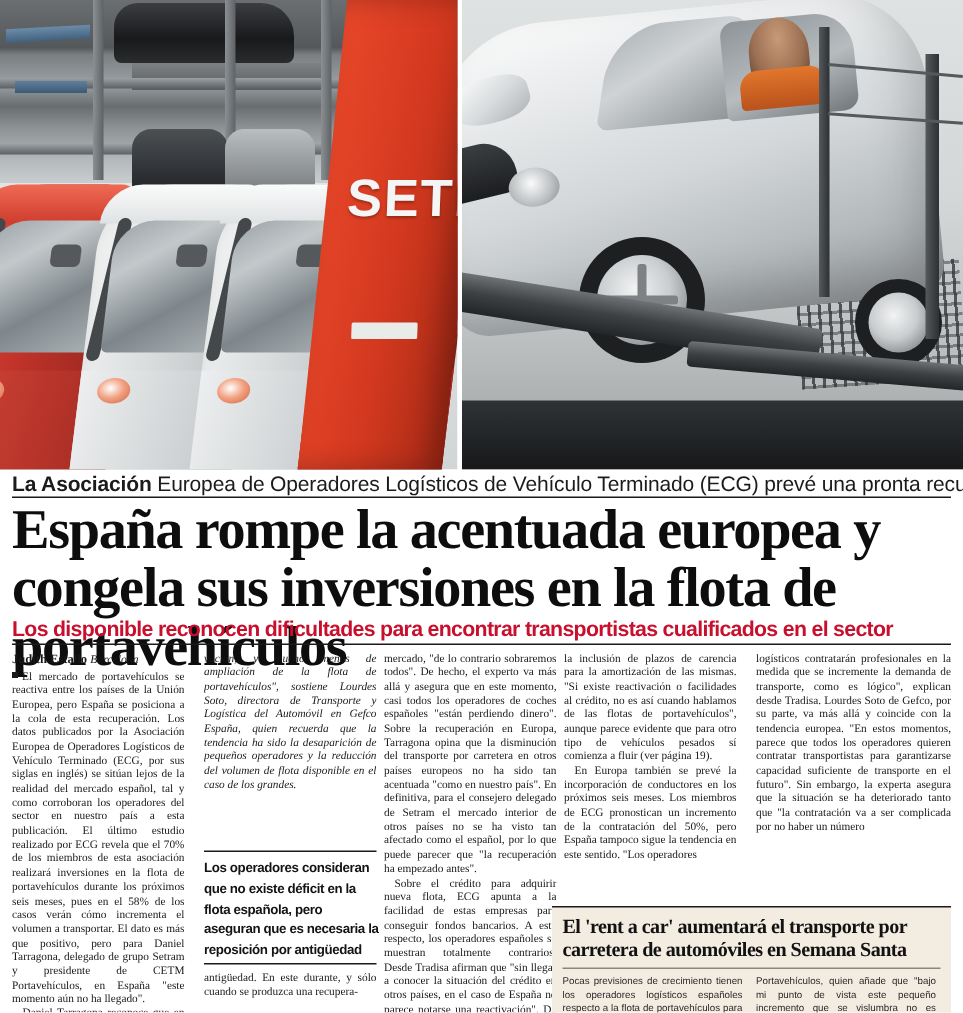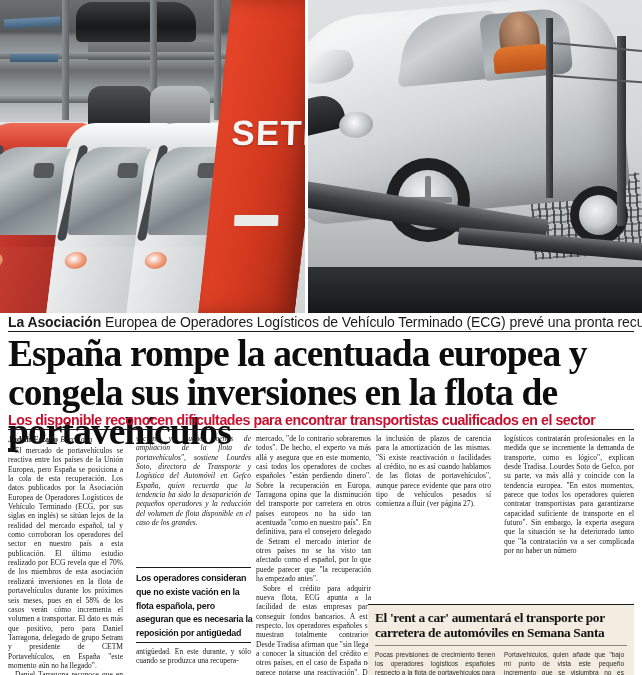--- a/index.html
+++ b/index.html
@@ -409,33 +409,34 @@
     </div>
     <p class="noindent"><span class="sqbullet"></span><span>El mercado de portavehículos se reactiva entre los países de la Unión Europea, pero España se posiciona a la cola de esta recuperación. Los datos publicados por la Asociación Europea de Operadores Logísticos de Vehículo Terminado (ECG, por sus siglas en inglés) se sitúan lejos de la realidad del mercado español, tal y como corroboran los operadores del sector en nuestro país a esta publicación. El último estudio realizado por ECG revela que el 70% de los miembros de esta asociación realizará inversiones en la flota de portavehículos durante los próximos seis meses, pues en el 58% de los casos verán cómo incrementa el volumen a transportar. El dato es más que positivo, pero para Daniel Tarragona, delegado de grupo Setram y presidente de CETM Portavehículos, en España "este momento aún no ha llegado".</span></p>
     <p>Daniel Tarragona reconoce que en el mes de marzo "se aprecia un incremento de los vehículos a trans-</p>
   </div>
 
   <div class="col c2">
     <p class="noindent">vación, y mucho menos de ampliación de la flota de portavehículos", sostiene Lourdes Soto, directora de Transporte y Logística del Automóvil en Gefco España, quien recuerda que la tendencia ha sido la desaparición de pequeños operadores y la reducción del volumen de flota disponible en el caso de los grandes.</p>
   </div>
 
   <div class="pq-rule-top"></div>
-  <div class="pullquote">Los operadores consideran que no existe vación en la flota española, pero aseguran que es necesaria la reposición por antigüedad</div>
+  <div class="pullquote">Los operadores consideran que no existe déficit en la flota española, pero aseguran que es necesaria la reposición por antigüedad</div>
   <div class="pq-rule-bot"></div>
   <div class="col-after-pq">
     <p class="noindent">antigüedad. En este durante, y sólo cuando se produzca una recupera-</p>
   </div>
 
   <div class="col c3">
     <p class="noindent">mercado, "de lo contrario sobraremos todos". De hecho, el experto va más allá y asegura que en este momento, casi todos los operadores de coches españoles "están perdiendo dinero". Sobre la recuperación en Europa, Tarragona opina que la disminución del transporte por carretera en otros países europeos no ha sido tan acentuada "como en nuestro país". En definitiva, para el consejero delegado de Setram el mercado interior de otros países no se ha visto tan afectado como el español, por lo que puede parecer que "la recuperación ha empezado antes".</p>
     <p>Sobre el crédito para adquirir nueva flota, ECG apunta a la facilidad de estas empresas para conseguir fondos bancarios. A este respecto, los operadores españoles se muestran totalmente contrarios. Desde Tradisa afirman que "sin llegar a conocer la situación del crédito en otros países, en el caso de España no parece notarse una reactivación". De la misma opinión es Lourdes Soto,</p>
   </div>
 
   <div class="col c4" style="height:140px;">
-    <p class="noindent">la inclusión de plazos de carencia para la amortización de las mismas. "Si existe reactivación o facilidades al crédito, no es así cuando hablamos de las flotas de portavehículos", aunque parece evidente que para otro tipo de vehículos pesados sí comienza a fluir (ver página 27).</p>
+    <p class="noindent">la inclusión de plazos de carencia para la amortización de las mismas. "Si existe reactivación o facilidades al crédito, no es así cuando hablamos de las flotas de portavehículos", aunque parece evidente que para otro tipo de vehículos pesados sí comienza a fluir (ver página 19).</p>
+    <p>En Europa también se prevé la incorporación de conductores en los próximos seis meses. Los miembros de ECG pronostican un incremento de la contratación del 50%, pero España tampoco sigue la tendencia en este sentido. "Los operadores</p>
   </div>
 
   <div class="col c5" style="height:140px;">
     <p class="noindent">logísticos contratarán profesionales en la medida que se incremente la demanda de transporte, como es lógico", explican desde Tradisa. Lourdes Soto de Gefco, por su parte, va más allá y coincide con la tendencia europea. "En estos momentos, parece que todos los operadores quieren contratar transportistas para garantizarse capacidad suficiente de transporte en el futuro". Sin embargo, la experta asegura que la situación se ha deteriorado tanto que "la contratación va a ser complicada por no haber un número</p>
   </div>
 </div>
 
 <div class="sidebar">
   <div class="sb-head">El 'rent a car' aumentará el transporte por carretera de automóviles en Semana Santa</div>
   <div class="sb-rule"></div>

